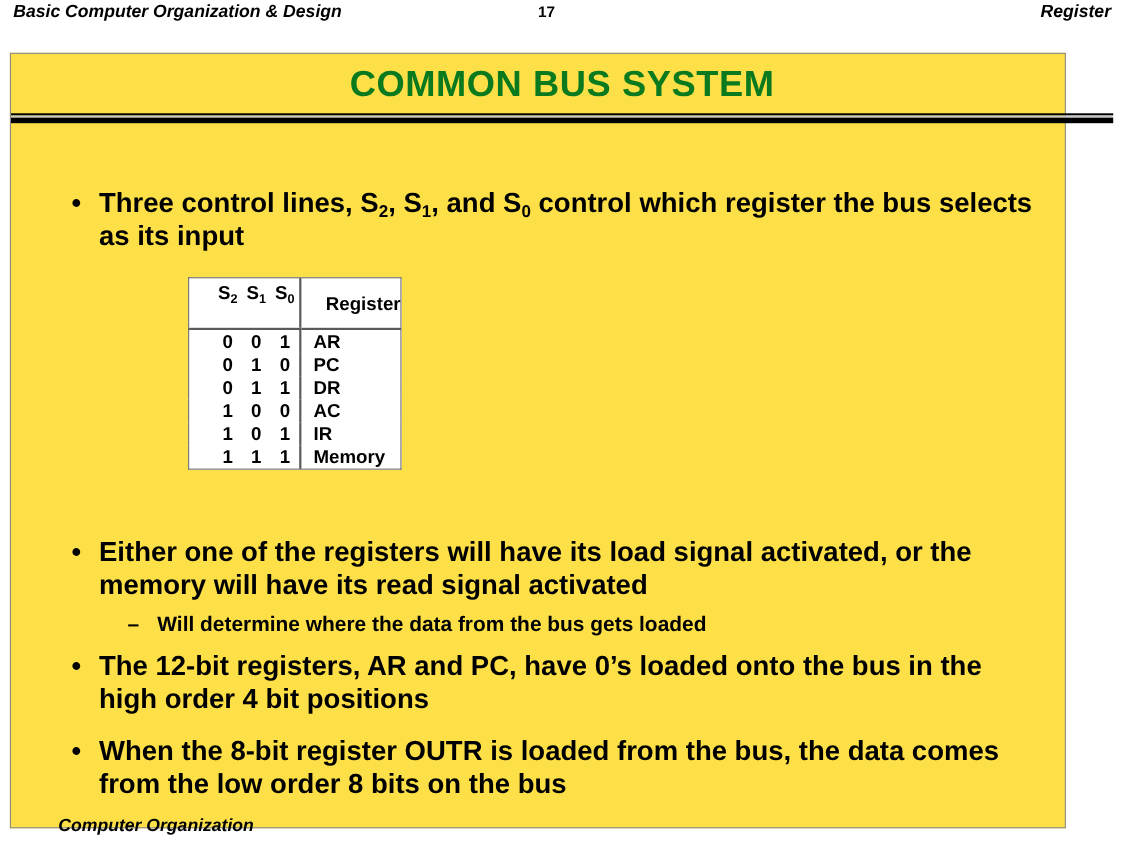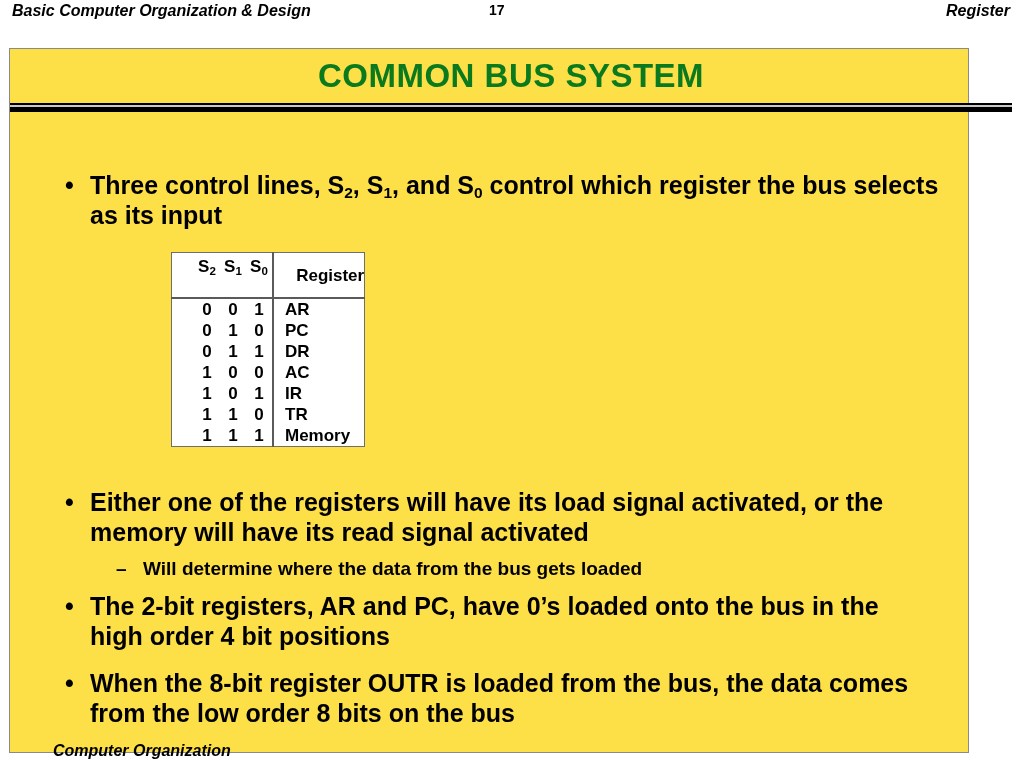--- a/index.html
+++ b/index.html
@@ -296,43 +296,39 @@
         </tr>
         <tr>
           <td class="bits-cell"><span class="tbl-pad-left" style="display:inline-block;"></span><span class="bit">1</span><span class="bit">0</span><span class="bit">0</span></td>
           <td class="reg-cell">AC</td>
         </tr>
         <tr>
           <td class="bits-cell"><span class="tbl-pad-left" style="display:inline-block;"></span><span class="bit">1</span><span class="bit">0</span><span class="bit">1</span></td>
           <td class="reg-cell">IR</td>
         </tr>
         <tr>
-          <td class="bits-cell"><span class="tbl-pad-left" style="display:inline-block;"></span><span class="bit">1</span><span class="bit">1</span><span class="bit">0</span></td>
-          <td class="reg-cell">TR</td>
-        </tr>
-        <tr>
           <td class="bits-cell"><span class="tbl-pad-left" style="display:inline-block;"></span><span class="bit">1</span><span class="bit">1</span><span class="bit">1</span></td>
           <td class="reg-cell">Memory</td>
         </tr>
       </tbody>
     </table>
 
     <div class="bullet" style="left:50px; top:375px; width:860px;">
       <div class="bullet-marker">•</div>
       <div class="bullet-text">Either one of the registers will have its load signal activated, or the memory will have its read signal activated</div>
     </div>
 
     <div class="subbullet" style="left:106px; top:444px; width:800px;">
       <div class="subbullet-marker">–</div>
       <div class="subbullet-text">Will determine where the data from the bus gets loaded</div>
     </div>
 
     <div class="bullet" style="left:50px; top:479px; width:860px;">
       <div class="bullet-marker">•</div>
-      <div class="bullet-text">The 2-bit registers, AR and PC, have 0’s loaded onto the bus in the high order 4 bit positions</div>
+      <div class="bullet-text">The 12-bit registers, AR and PC, have 0’s loaded onto the bus in the high order 4 bit positions</div>
     </div>
 
     <div class="bullet" style="left:50px; top:556px; width:865px;">
       <div class="bullet-marker">•</div>
       <div class="bullet-text">When the 8-bit register OUTR is loaded from the bus, the data comes from the low order 8 bits on the bus</div>
     </div>
 
   </div>
 </div>
 

